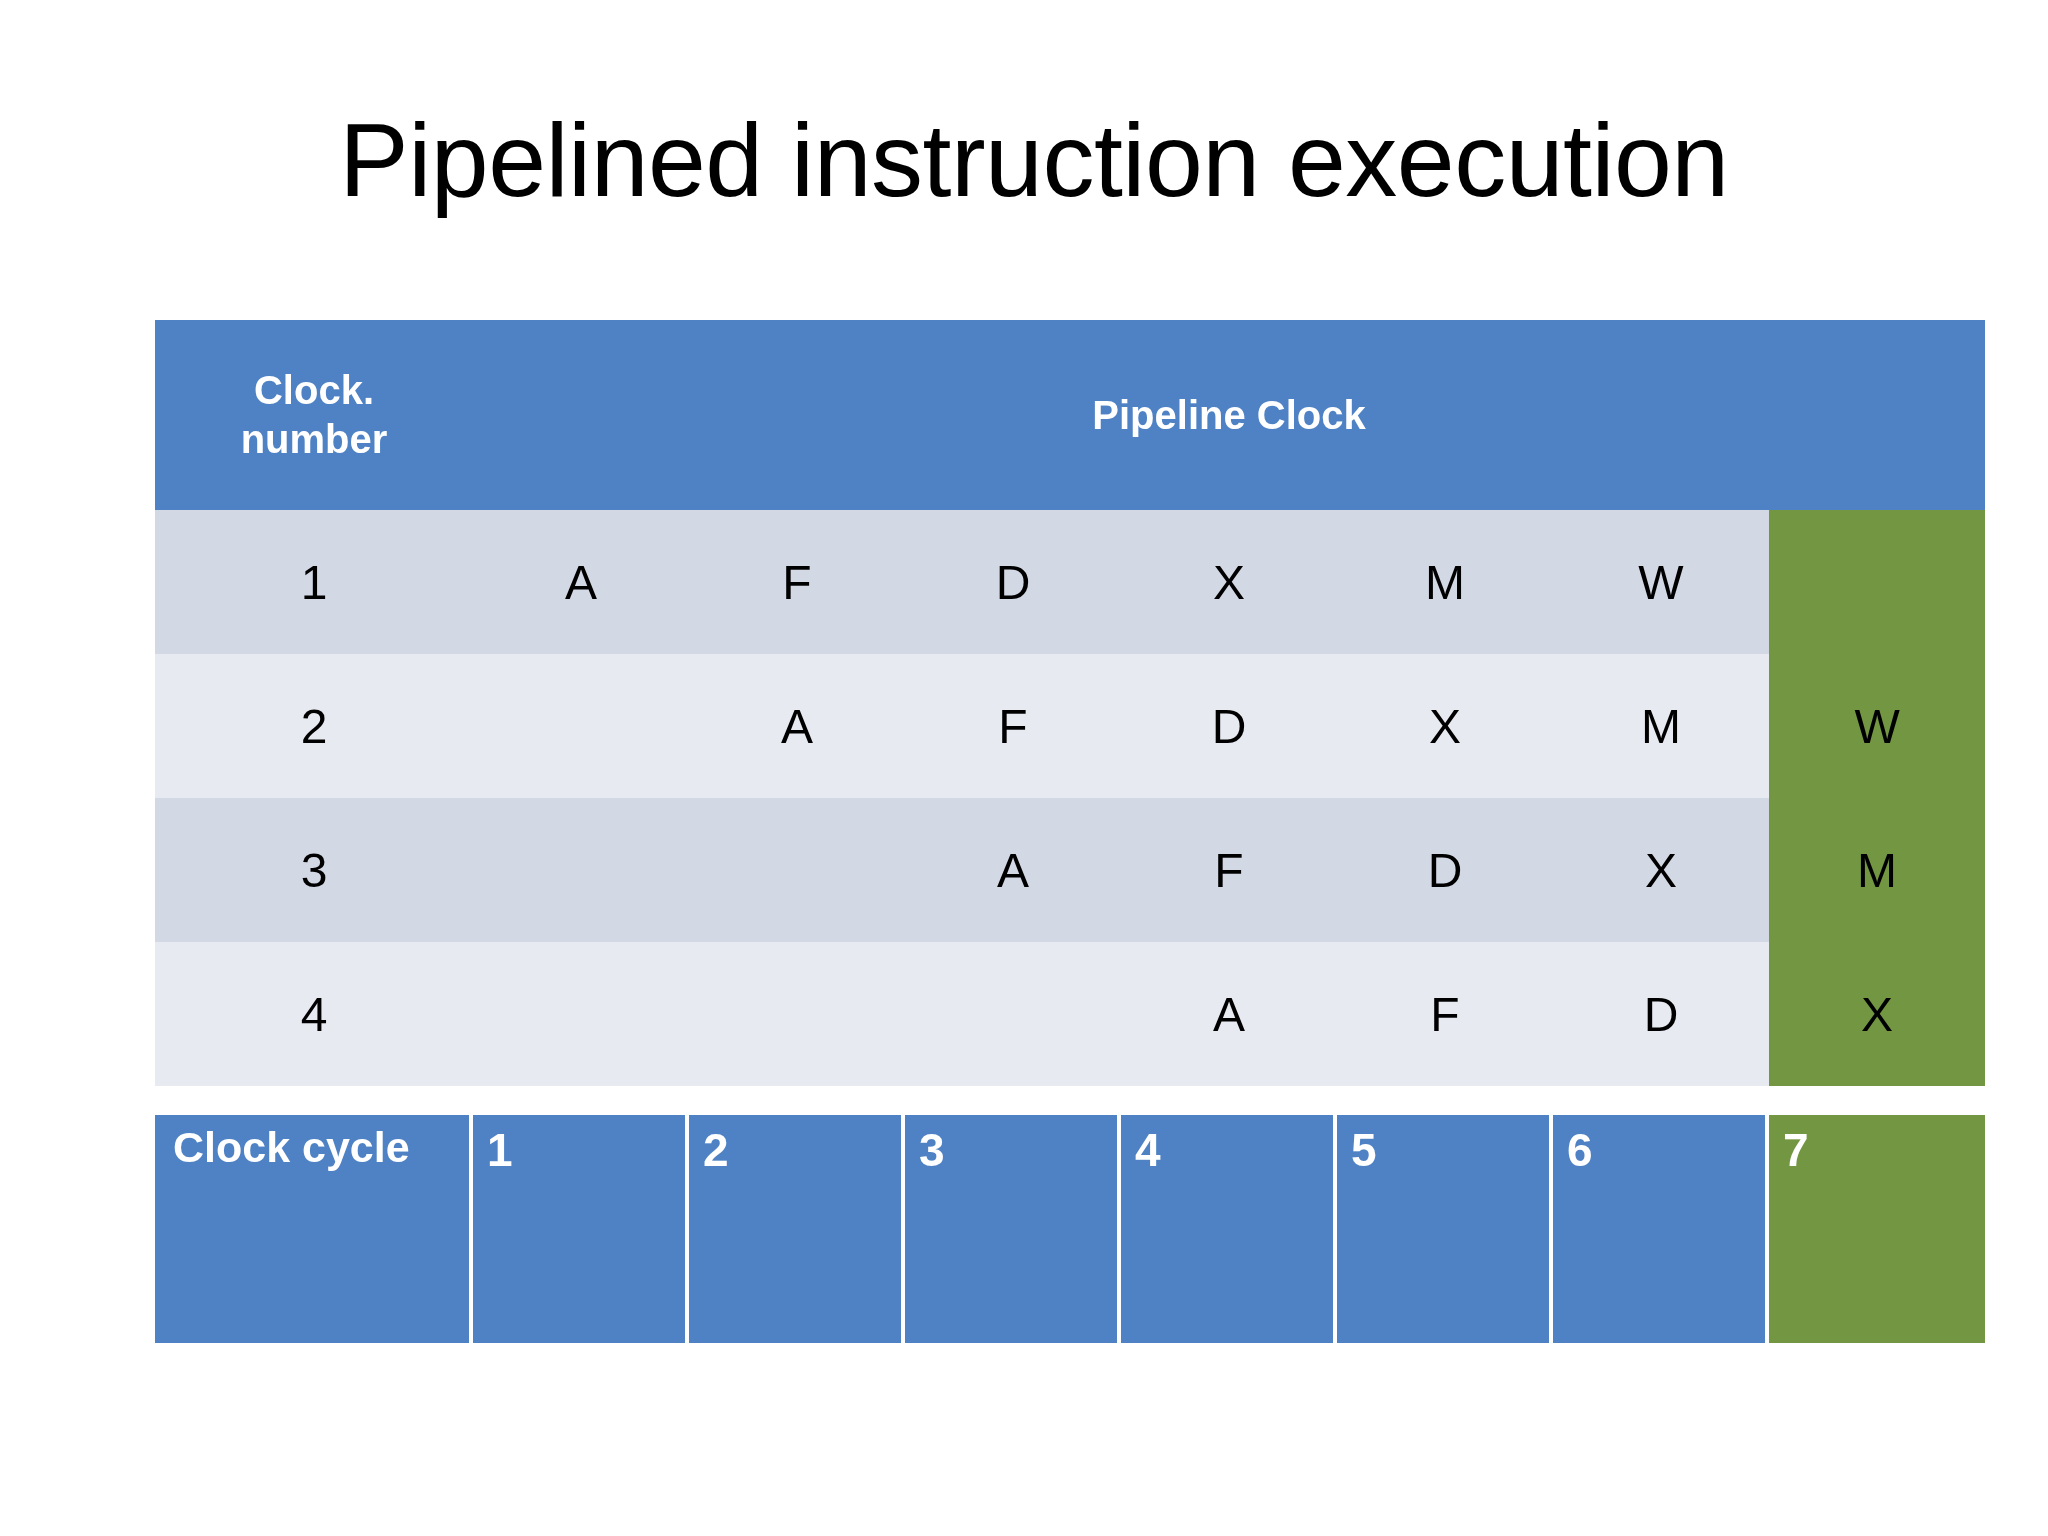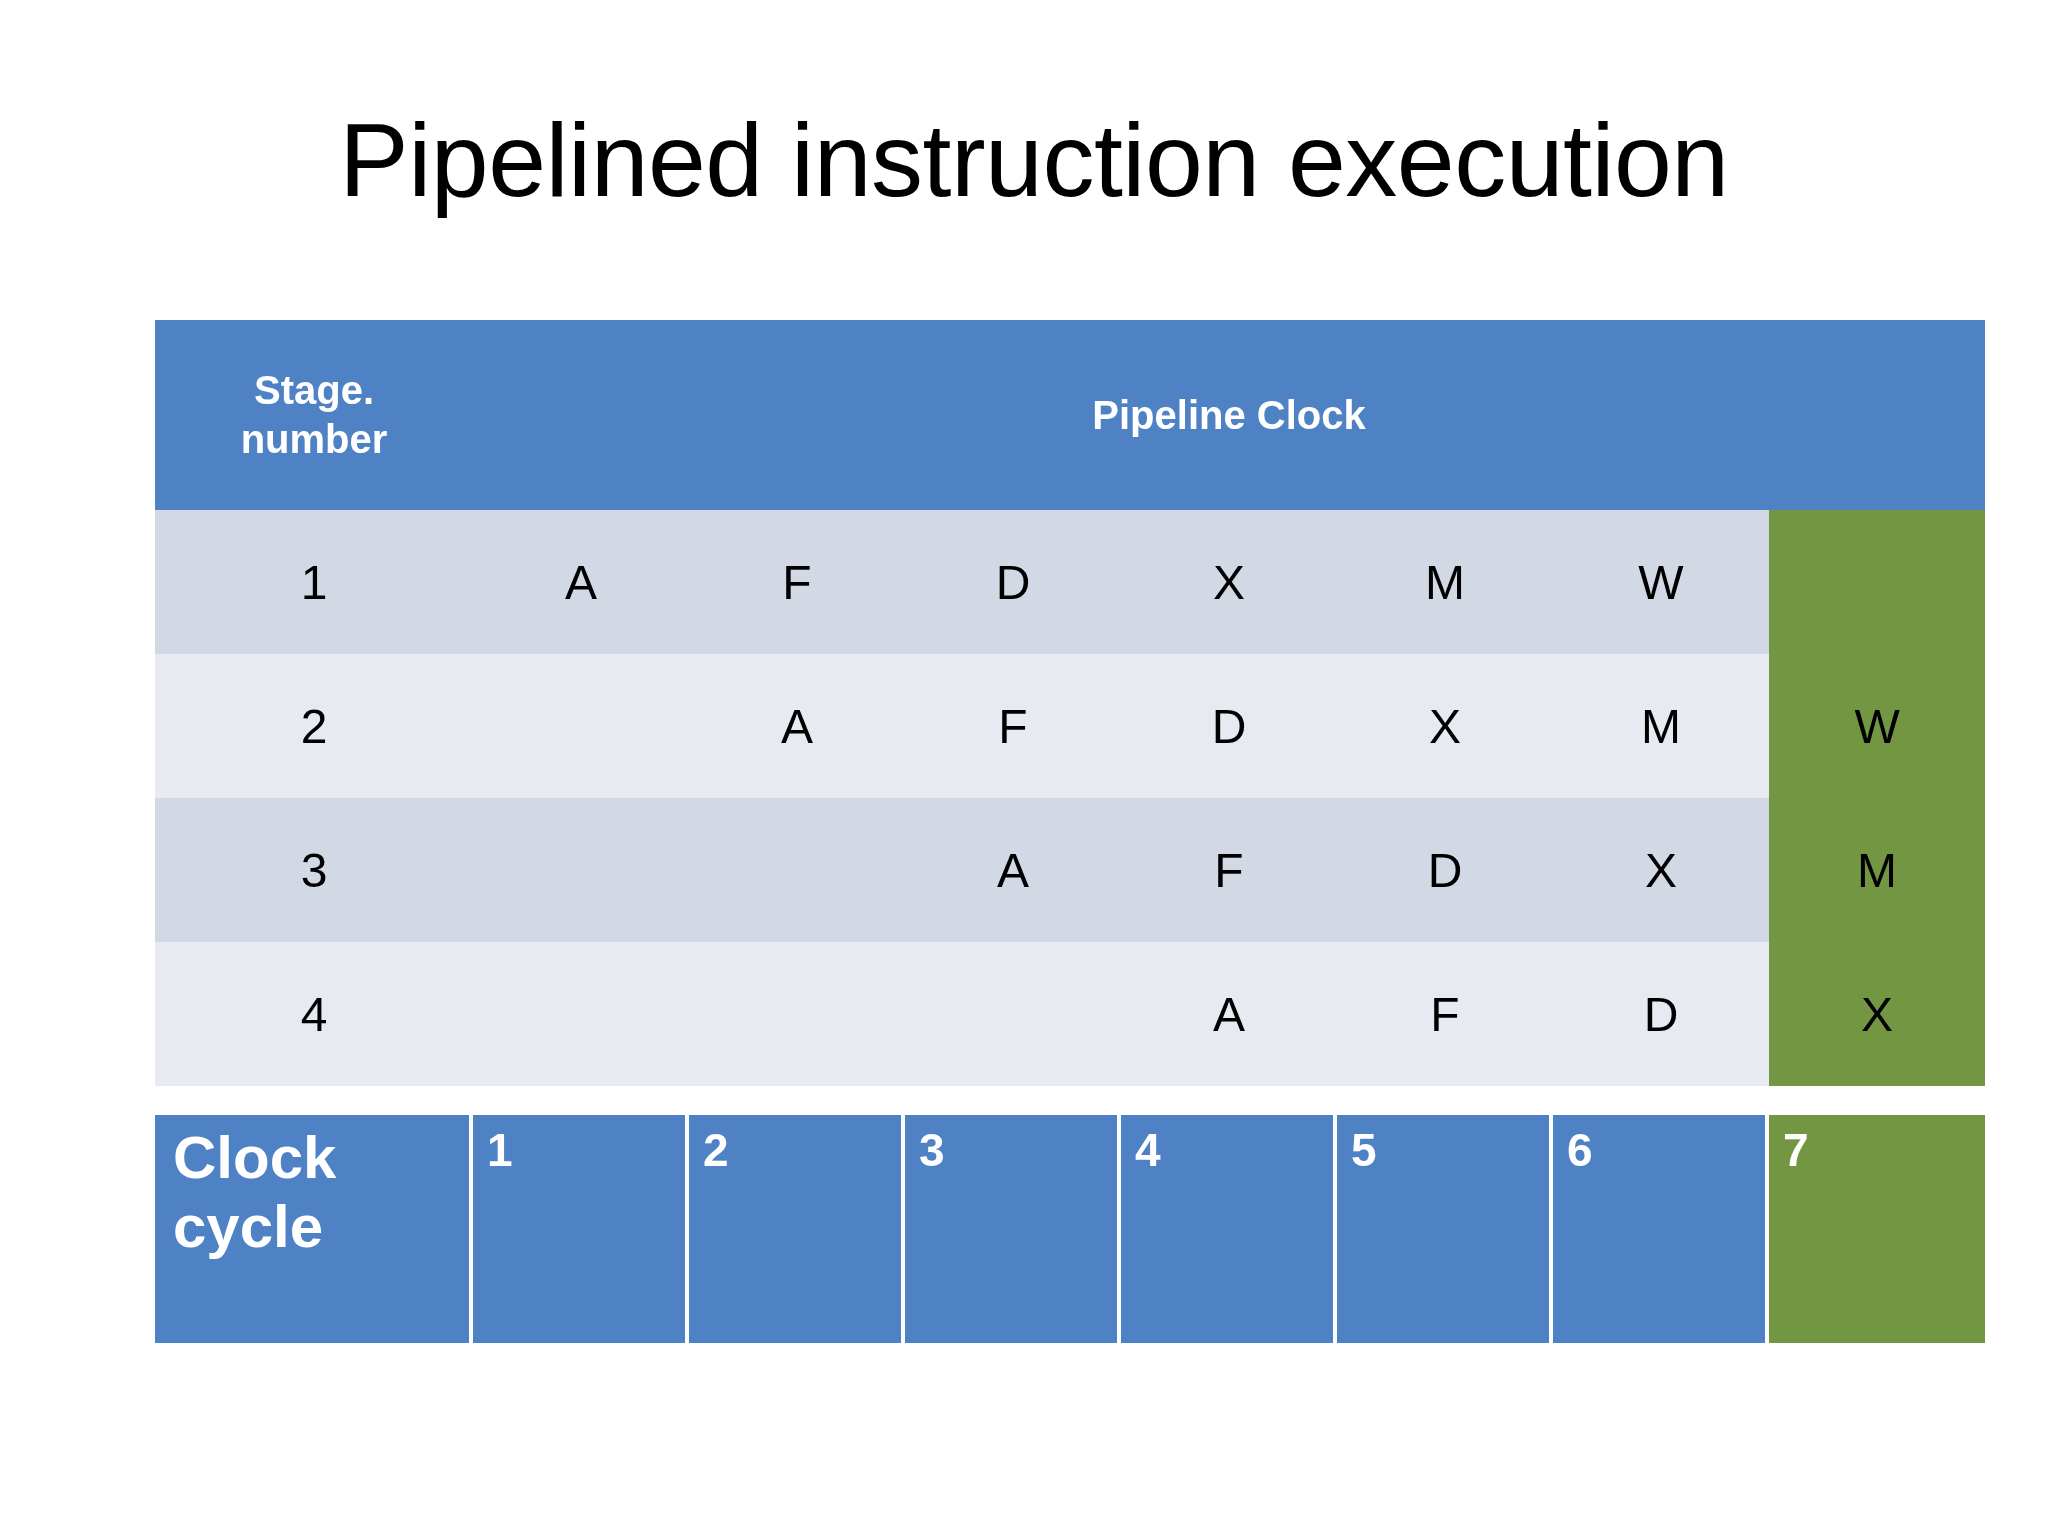--- a/index.html
+++ b/index.html
@@ -106,21 +106,21 @@
     color: #ffffff;
     font-weight: bold;
     font-size: 46px;
     height: 228px;
     padding: 8px 0 0 14px;
     vertical-align: top;
     text-align: left;
     box-sizing: border-box;
     border-right: 4px solid #ffffff;
   }
-  .clock-cell.label { font-size: 60px; padding-left: 18px; }
+  .clock-cell.label { font-size: 43px; padding-left: 18px; }
   .clock-cell.green { background: #739642; }
   .clock-cell.last-col { border-right: 0; }
 </style>
 </head>
 <body>
 
 <div class="slide">
 
   <div class="slide-title">Pipelined instruction execution</div>
 
@@ -131,21 +131,21 @@
         <col class="c-stage">
         <col class="c-stage">
       <col class="c-stage">
         <col class="c-stage">
         <col class="c-stage">
       <col class="c-stage">
     </colgroup>
     <thead>
       <tr>
         <th class="hdr hdr-instr">
-          <div>Stage.</div>
+          <div>Clock.</div>
           <div>number</div>
         </th>
         <th class="hdr hdr-stage" colspan="7">Pipeline Clock</th>
       </tr>
     </thead>
     <tbody>
 
       <tr class="row-odd">
         <td class="cell">1</td>
         <td class="cell">A</td>

